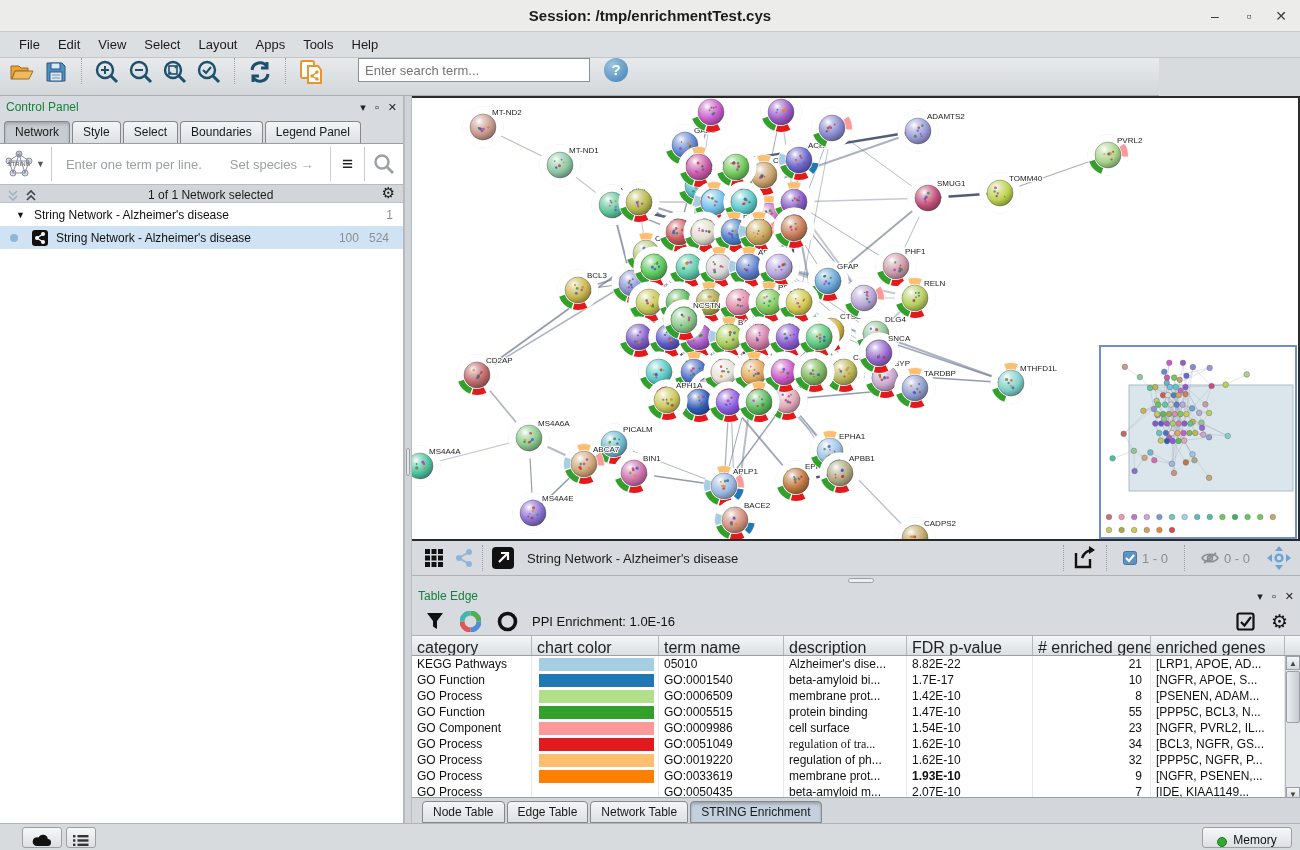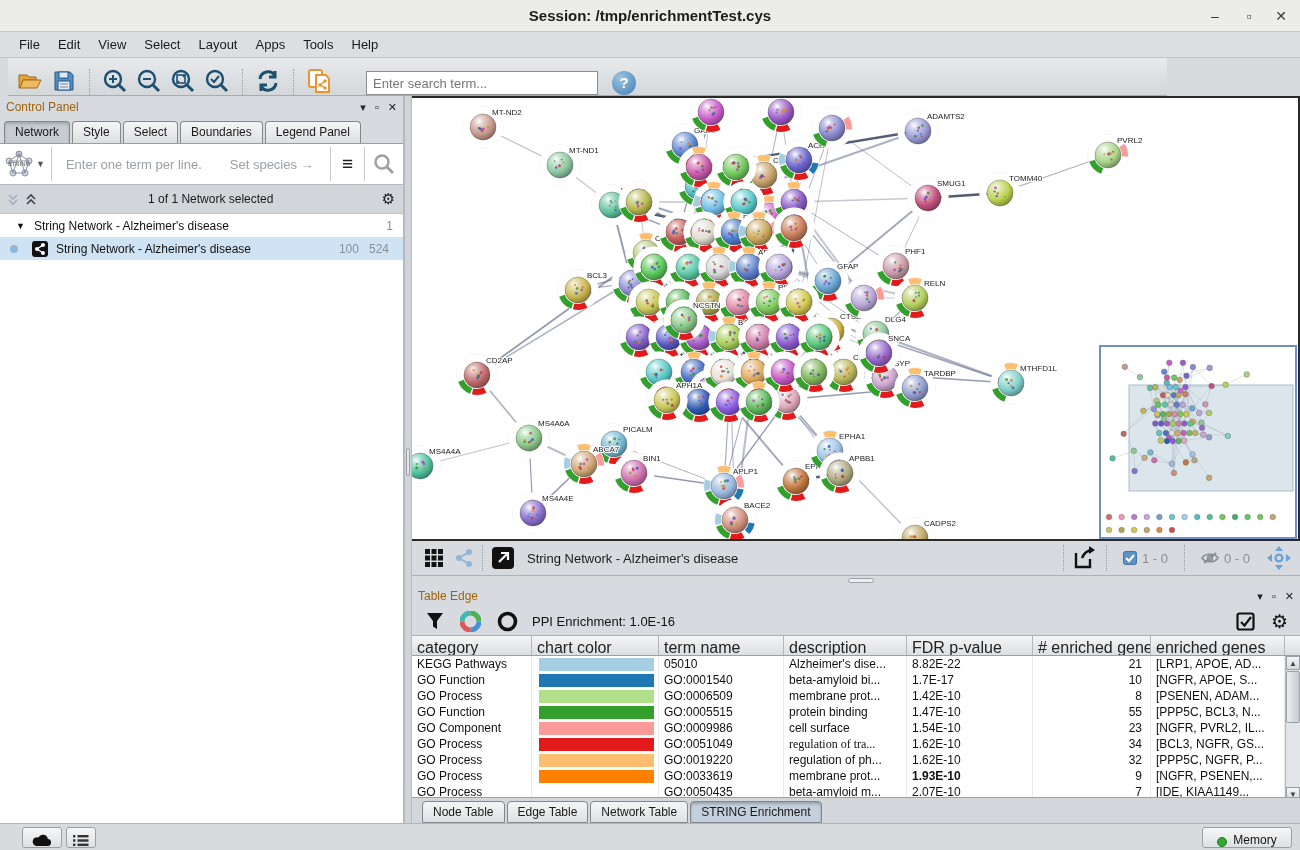--- a/index.html
+++ b/index.html
@@ -10,39 +10,39 @@
   
   #titlebar { left:0; top:0; width:1300px; height:32px; background:#ececeb; border-bottom:1px solid #c9c9c9; }
   #titlebar .title { width:100%; text-align:center; line-height:32px; font-size:15px; font-weight:bold; color:#1c1c1c; }
   .winctl { top:6px; width:26px; height:20px; text-align:center; line-height:20px; font-size:14px; color:#3c3c3c; cursor:default; }
 
   
   #menubar { left:0; top:32px; width:1300px; height:26px; background:#dcdfe2; border-bottom:1px solid #c2c5c8; display:flex; align-items:center; padding-left:10px; }
   .menu-item { font-size:13px; color:#1a1a1a; padding:3px 9px 3px 9px; }
 
   
-  #toolbar { left:0; top:58px; width:1159px; height:38px; background:linear-gradient(#e8eaec,#d3d7da); border-bottom:1px solid #a8acb0; display:flex; align-items:flex-end;margin-left:8px; }
+  #toolbar { left:0; top:58px; width:1159px; height:38px; background:linear-gradient(#e8eaec,#d3d7da); border-bottom:1px solid #a8acb0; display:flex; align-items:flex-start; }
   .tb-sep { width:1px; height:26px; border-left:1px dotted #9aa0a6; margin:0 8px; }
   .tb-ic { width:28px; height:28px; display:flex; align-items:center; justify-content:center; margin:0 3px; }
   #search-box { width:232px; height:24px; border:1px solid #8a8f94; background:#fff; font-size:13px; color:#555; padding:0 6px; font-family:"Liberation Sans",sans-serif; }
   #help-btn { width:24px; height:24px; border-radius:12px; background:radial-gradient(circle at 35% 30%, #9cc4e0, #3d7fb5); color:#fff; font-weight:bold; text-align:center; line-height:24px; font-size:15px; margin-left:14px; }
 
   
   #control-panel { left:0; top:96px; width:404px; height:727px; background:#d7dbdf; border-right:1px solid #b4b8bc; }
   .panel-head { height:22px; display:flex; align-items:center; padding:0 6px; }
-  .panel-head .ph-title { font-size:12px; color:#a16207; flex:1; }
+  .panel-head .ph-title { font-size:12px; color:#15803d; flex:1; }
   .ph-ic { font-size:11px; color:#222; margin-left:9px; }
   #cp-tabs { display:flex; padding:3px 2px 0 4px; height:25px; }
   .cp-tab { font-size:12px; color:#1a1a1a; border:1px solid #84888c; border-bottom:none; border-radius:4px 4px 0 0; padding:3px 10px; margin-right:2px; background:linear-gradient(#f4f5f6,#dde0e3); }
   .cp-tab.active { background:#c7ccd2; box-shadow:inset 0 2px 3px rgba(0,0,0,.18); }
   #string-bar { height:42px; background:#fff; border-top:1px solid #9a9ea2; border-bottom:1px solid #b8bcc0; display:flex; align-items:center; }
   #string-bar .placeholder { font-size:13px; color:#9aa0a6; margin-left:10px; flex:0 0 auto; }
   #string-bar .species { font-size:13px; color:#9aa0a6; margin-left:28px; flex:1; }
   .vline { width:1px; height:34px; background:#c8ccd0; margin:0 4px; }
-  #net-sel-bar { height:29px; background:#d2d6da; border-bottom:1px solid #bfc3c7; display:flex; align-items:center; font-size:12px; }
+  #net-sel-bar { height:18px; background:#d2d6da; border-bottom:1px solid #bfc3c7; display:flex; align-items:flex-end; font-size:12px; }
   #net-sel-bar .sel-label { flex:1; text-align:center; color:#1a1a1a; }
   #net-tree { background:#fff; height:644px; }
   .tree-row1 { height:23px; display:flex; align-items:center; font-size:12px; color:#111; background:#fff; }
   .tree-row2 { height:23px; display:flex; align-items:center; font-size:12px; color:#111; background:#cfe3f5; }
   .tree-num { color:#8a8f94; margin-right:10px; }
 
   
   #v-splitter { left:404px; top:96px; width:8px; height:727px; background:#d0d4d8; border-left:1px solid #b8bcc0; border-right:1px solid #b8bcc0; }
   #v-splitter .grip { position:absolute; top:352px; left:1px; width:4px; height:28px; border:1px solid #9aa0a6; border-radius:3px; background:#e4e7ea; }
 

